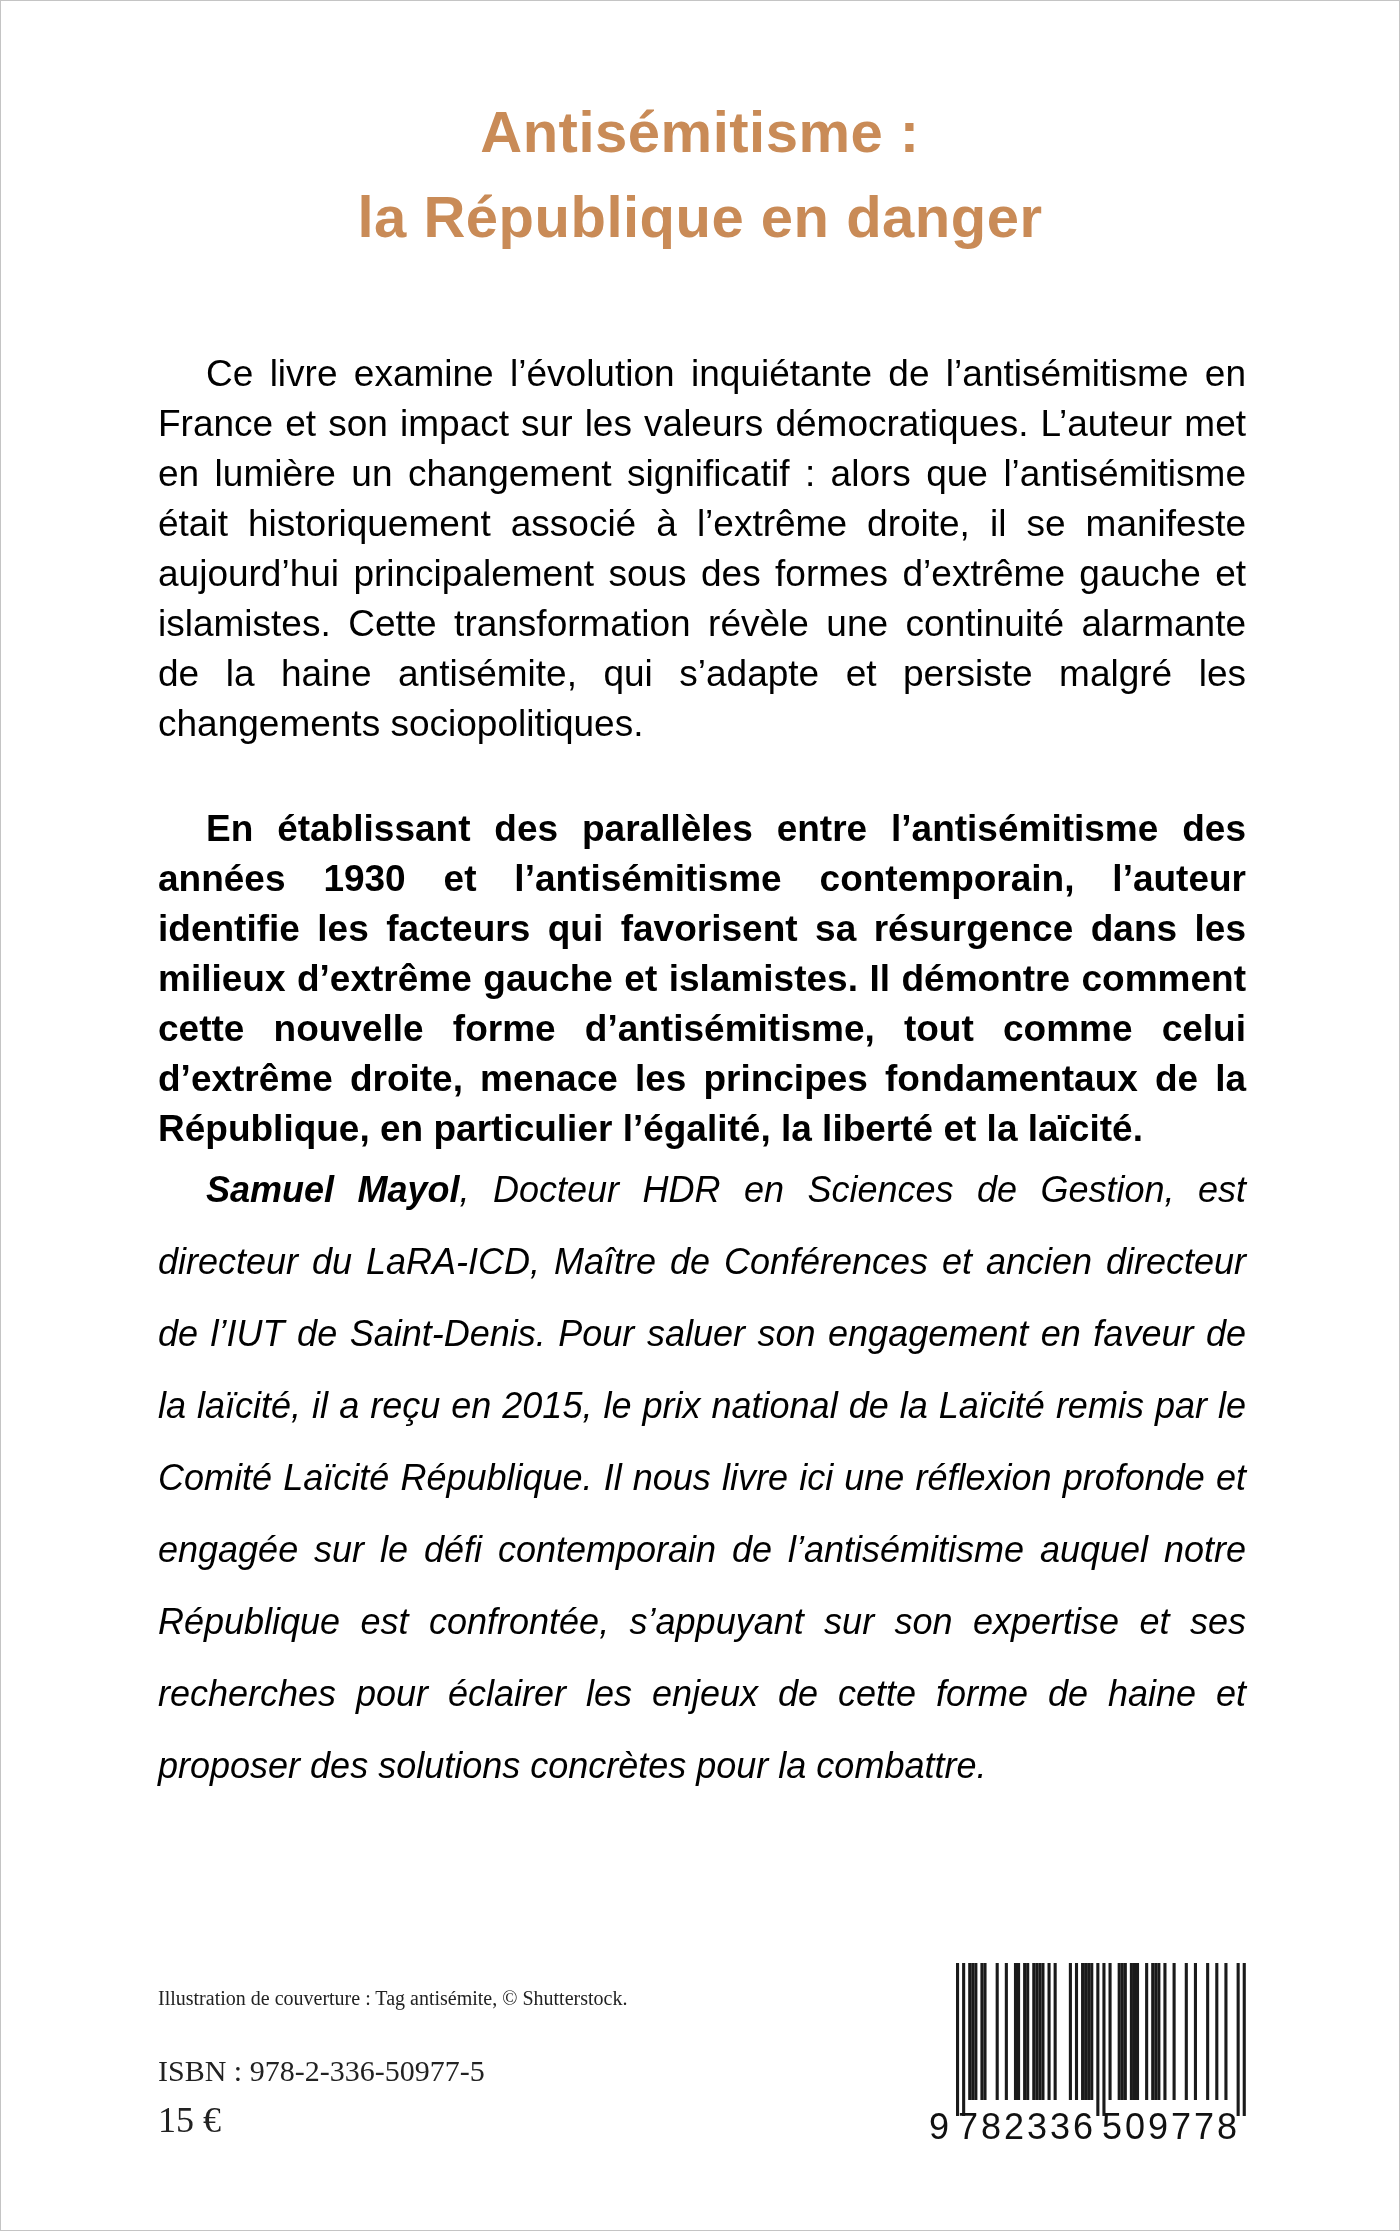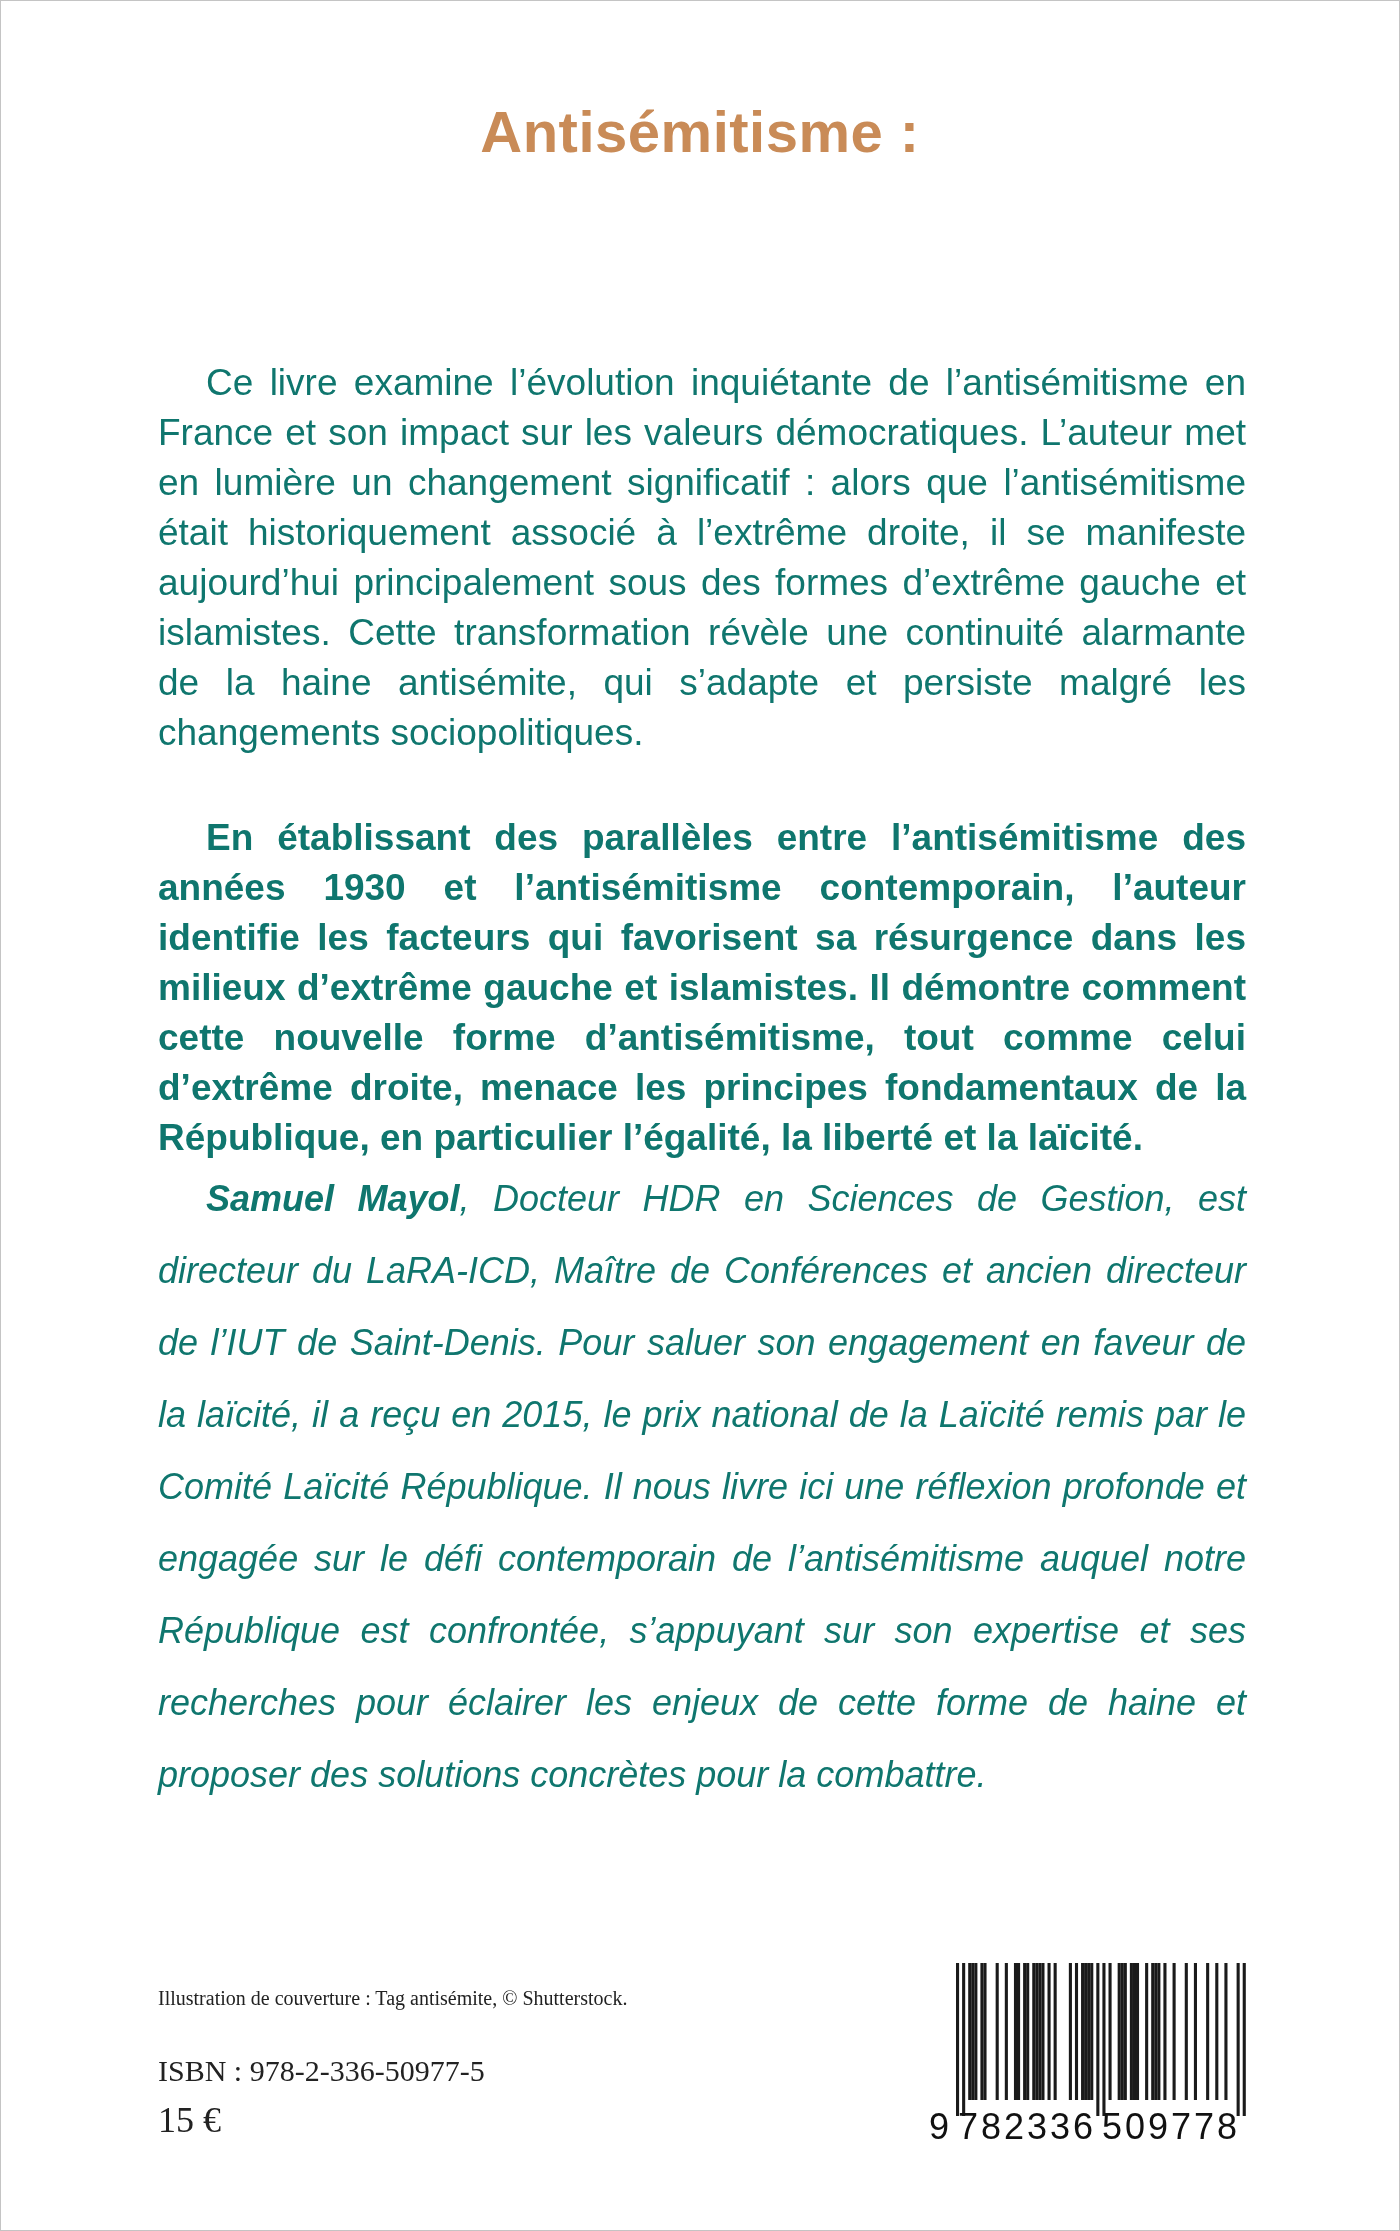--- a/index.html
+++ b/index.html
@@ -21,27 +21,27 @@
     left: 0;
     right: 0;
     text-align: center;
     font-weight: bold;
     font-size: 58px;
     line-height: 85px;
     letter-spacing: 0.5px;
   }
   .synopsis {
     position: absolute;
-    top: 357px;
+    top: 348px;
     left: 157px;
     width: 1088px;
     font-size: 37px;
     line-height: 50px;
     text-align: justify;
-    color: #0f766e;
+    color: #000000;
   }
   .synopsis p { margin: 0; text-indent: 48px; }
   .synopsis p.p2 { margin-top: 55px; font-weight: bold; }
   .synopsis p.p3 { margin-top: 47px; }
   .bio {
     margin-top: 113px;
     font-style: italic;
     font-size: 36px;
     line-height: 72px;
     text-align: justify;
@@ -88,20 +88,21 @@
     fill: #111;
   }
 </style>
 </head>
 <body>
 
 <div class="page">
 
   <div class="title" style="color: rgb(201, 139, 87);">
     <div>Antisémitisme :</div>
+    <div>la République en danger</div>
   </div>
 
   <div class="synopsis">
     <p class="p1">Ce livre examine l’évolution inquiétante de l’antisémitisme en France et son impact sur les valeurs démocratiques. L’auteur met en lumière un changement significatif : alors que l’antisémitisme était historiquement associé à l’extrême droite, il se manifeste aujourd’hui principalement sous des formes d’extrême gauche et islamistes. Cette transformation révèle une continuité alarmante de la haine antisémite, qui s’adapte et persiste malgré les changements sociopolitiques.</p>
     <p class="p2">En établissant des parallèles entre l’antisémitisme des années 1930 et l’antisémitisme contemporain, l’auteur identifie les facteurs qui favorisent sa résurgence dans les milieux d’extrême gauche et islamistes. Il démontre comment cette nouvelle forme d’antisémitisme, tout comme celui d’extrême droite, menace les principes fondamentaux de la République, en particulier l’égalité, la liberté et la laïcité.</p>
     <p class="bio"><span class="author-name">Samuel Mayol</span><span>, Docteur HDR en Sciences de Gestion, est directeur du LaRA-ICD, Maître de Conférences et ancien directeur de l’IUT de Saint-Denis. Pour saluer son engagement en faveur de la laïcité, il a reçu en 2015, le prix national de la Laïcité remis par le Comité Laïcité République. Il nous livre ici une réflexion profonde et engagée sur le défi contemporain de l’antisémitisme auquel notre République est confrontée, s’appuyant sur son expertise et ses recherches pour éclairer les enjeux de cette forme de haine et proposer des solutions concrètes pour la combattre.</span></p>
   </div>
 
   <div class="credit">Illustration de couverture : Tag antisémite, © Shutterstock.</div>
 

